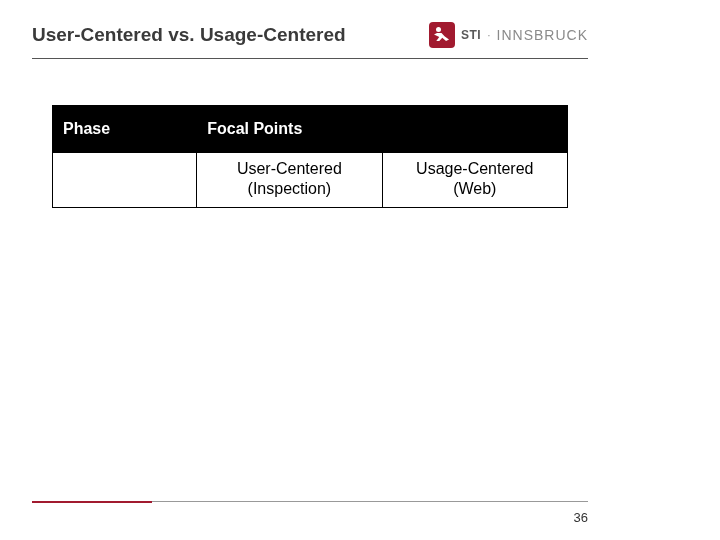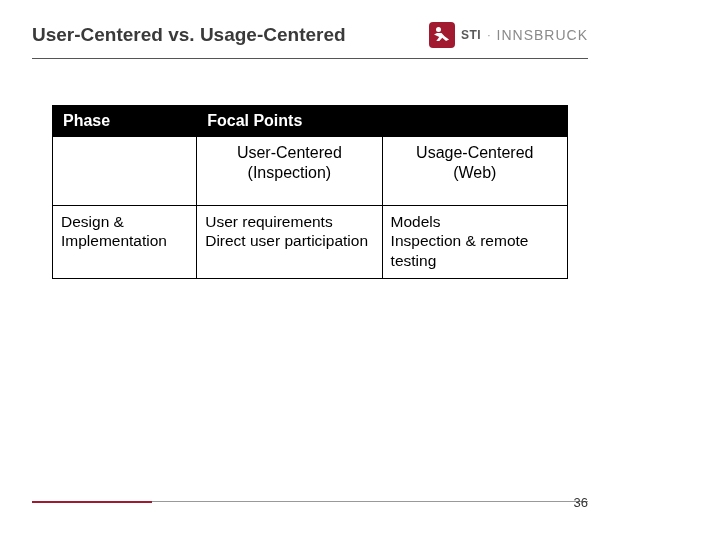--- a/index.html
+++ b/index.html
@@ -84,36 +84,36 @@
     table-layout: fixed;
   }
   col.c1 { width: 28%; }
   col.c2 { width: 36%; }
   col.c3 { width: 36%; }
   th.hdr {
     background: #000;
     color: #fff;
     font-weight: bold;
     font-size: 16px;
-    padding: 6px 10px;
+    padding: 14px 10px;
     text-align: left;
     border: 1px solid #000;
   }
   th.hdr.center { }
   td {
     border: 1px solid #000;
     padding: 6px 8px 8px 8px;
     font-size: 15.5px;
     vertical-align: top;
     line-height: 1.25;
   }
   td.sub {
     text-align: center;
     font-size: 16px;
-    padding: 6px 8px 22px 8px;
+    padding: 6px 8px 8px 8px;
   }
   td.sub .l1 { display:block; }
   td.sub .l2 { display:block; }
   td.empty { }
   .footer-line {
     position: absolute;
     left: 32px;
     right: 32px;
     bottom: 38px;
     border-top: 1px solid #999;
@@ -121,21 +121,21 @@
   .footer-accent {
     position: absolute;
     left: 32px;
     bottom: 37px;
     width: 120px;
     border-top: 2px solid #a11a2f;
   }
   .page-num {
     position: absolute;
     right: 32px;
-    bottom: 30px;
+    bottom: 15px;
     font-size: 13px;
     color: #333;
   }
   .multi span { display:block; }
 </style>
 </head>
 <body>
 
 <div class="slide">
 
@@ -166,31 +166,20 @@
         <td class="empty"></td>
         <td class="sub">
           <span class="l1">User-Centered</span>
           <span class="l2">(Inspection)</span>
         </td>
         <td class="sub">
           <span class="l1">Usage-Centered</span>
           <span class="l2">(Web)</span>
         </td>
       </tr>
-      <tr>
-        <td>Design &amp; Implementation</td>
-        <td class="multi">
-          <span>User requirements</span>
-          <span>Direct user participation</span>
-        </td>
-        <td class="multi">
-          <span>Models</span>
-          <span>Inspection &amp; remote testing</span>
-        </td>
-      </tr>
     </tbody>
       </table>
   </div>
 
   <div class="footer-line"></div>
   <div class="footer-accent"></div>
   <div class="page-num">36</div>
 </div>
 
 </body></html>

